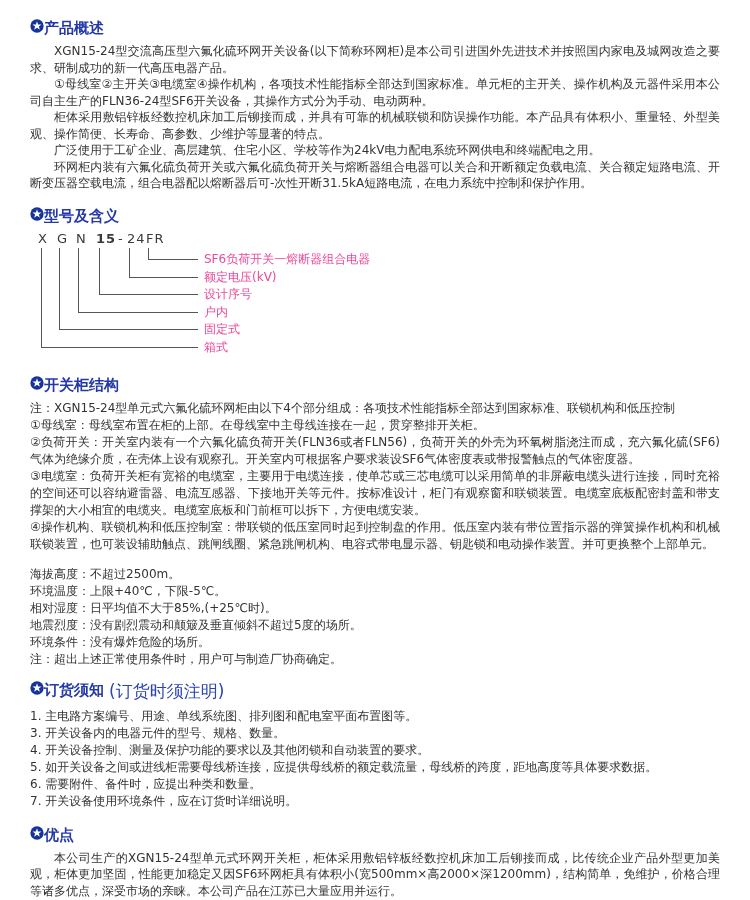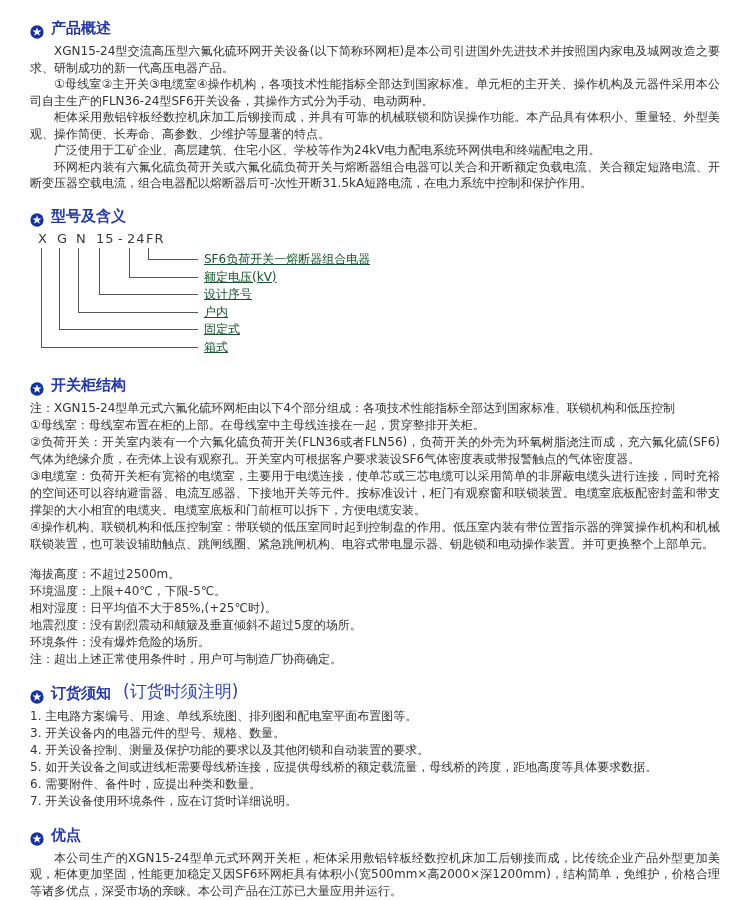--- a/index.html
+++ b/index.html
@@ -4,21 +4,21 @@
 <style>
   * { box-sizing: border-box; }
   html,body { margin:0; padding:0; }
   body {
     width:750px; height:900px; background:#ffffff;
     font-family:"DejaVu Sans","Liberation Sans",sans-serif;
     overflow:hidden;
   }
   .page { width:750px; height:900px; padding:18px 30px 0 30px; background:#fff; }
 
-  .sec-head { display:flex; align-items:flex-end; gap:7px; margin:0; }
+  .sec-head { display:flex; align-items:flex-start; margin:0; }
   .sec-icon { width:14px; height:14px; flex:0 0 14px; display:inline-block; }
   .sec-title { font-size:15px; font-weight:bold; color:#2438a8; line-height:20px; white-space:nowrap; }
   .sec-title-note { font-size:17px; font-weight:normal; color:#2b44b0; margin-left:5px; white-space:nowrap; }
 
   .paras { margin-top:5px; }
   .para { font-size:12px; color:#333333; line-height:16.5px; text-indent:2em; text-align:justify; }
   .flat  { font-size:12px; color:#333333; line-height:17px; text-indent:0; text-align:justify; }
   .line  { font-size:12px; color:#333333; line-height:17px; }
 
   .sec-model       { margin-top:14px; }
@@ -28,21 +28,21 @@
   .sec-advantages  { margin-top:15px; }
 
   
   .model-diagram { position:relative; height:128px; margin-top:6px; }
   .code-part {
     position:absolute; top:0; font-size:13px; color:#3a3a3a;
     line-height:14px; letter-spacing:1px; white-space:nowrap;
   }
   .vline { position:absolute; width:0; border-left:1px solid #555; }
   .hline { position:absolute; height:0; border-top:1px solid #555; }
-  .dlabel { position:absolute; font-size:12px; color:#14532d; line-height:16px; white-space:nowrap;text-decoration:underline; }
+  .dlabel { position:absolute; font-size:12px; color:#ec4899; line-height:16px; white-space:nowrap; }
 </style>
 </head>
 <body>
 
 <div class="page">
 
   <section class="sec-overview">
     <div class="sec-head">
       <span class="sec-icon">
         <svg width="14" height="14" viewBox="0 0 16 16">
@@ -68,21 +68,21 @@
           <circle cx="8" cy="8" r="7.6" fill="#16339b"></circle>
           <path d="M8 2.6 L9.3 6.2 L13.2 6.2 L10.1 8.6 L11.3 12.3 L8 10.1 L4.7 12.3 L5.9 8.6 L2.8 6.2 L6.7 6.2 Z" fill="#ffffff"></path>
         </svg>
       </span>
       <span class="sec-title">型号及含义</span>
     </div>
     <div class="model-diagram" id="model-diagram">
         <span class="code-part" style="left: 8px;">X</span>
         <span class="code-part" style="left: 27px;">G</span>
         <span class="code-part" style="left: 46px;">N</span>
-        <span class="code-part" style="left: 66px;">15</span>
+        <span class="code-part" style="left: 66px; font-weight: bold;">15</span>
         <span class="code-part" style="left: 88px;">-</span>
         <span class="code-part" style="left: 97px;">24</span>
         <span class="code-part" style="left: 116px;">FR</span>
         <div class="vline" style="left: 118px; top: 16px; height: 11px;"></div>
         <div class="hline" style="left: 118px; top: 27px; width: 50px;"></div>
         <span class="dlabel" style="left: 174px; top: 19px;">SF6负荷开关一熔断器组合电器</span>
         <div class="vline" style="left: 99px; top: 16px; height: 29px;"></div>
         <div class="hline" style="left: 99px; top: 45px; width: 69px;"></div>
         <span class="dlabel" style="left: 174px; top: 37px;">额定电压(kV)</span>
         <div class="vline" style="left: 69px; top: 16px; height: 46px;"></div>

